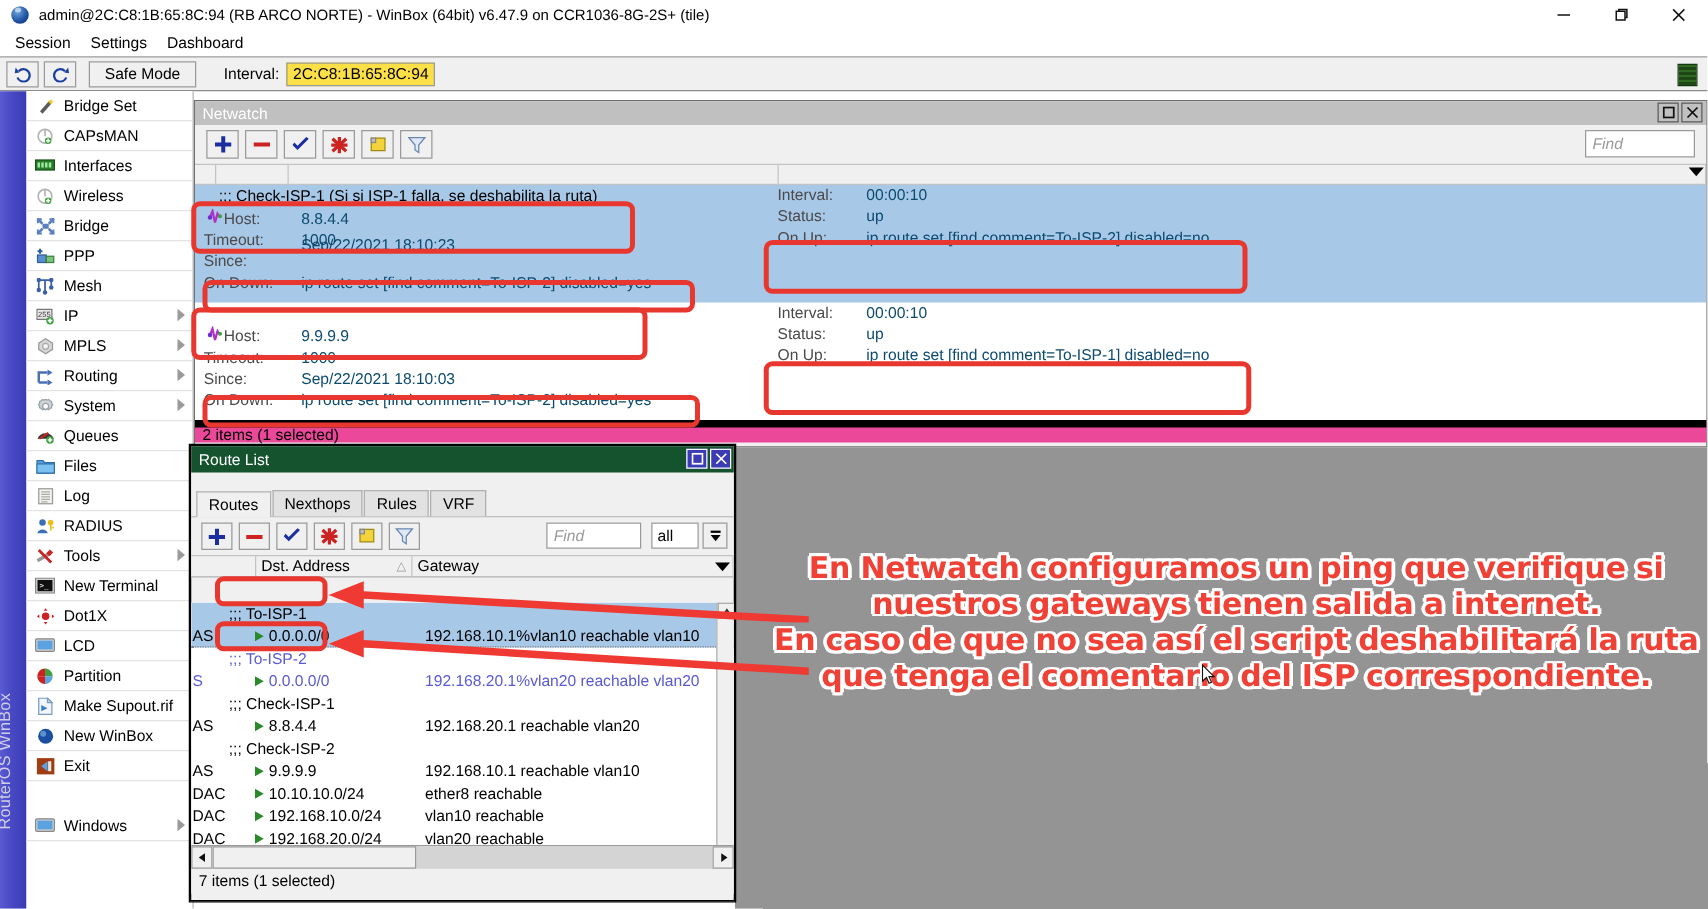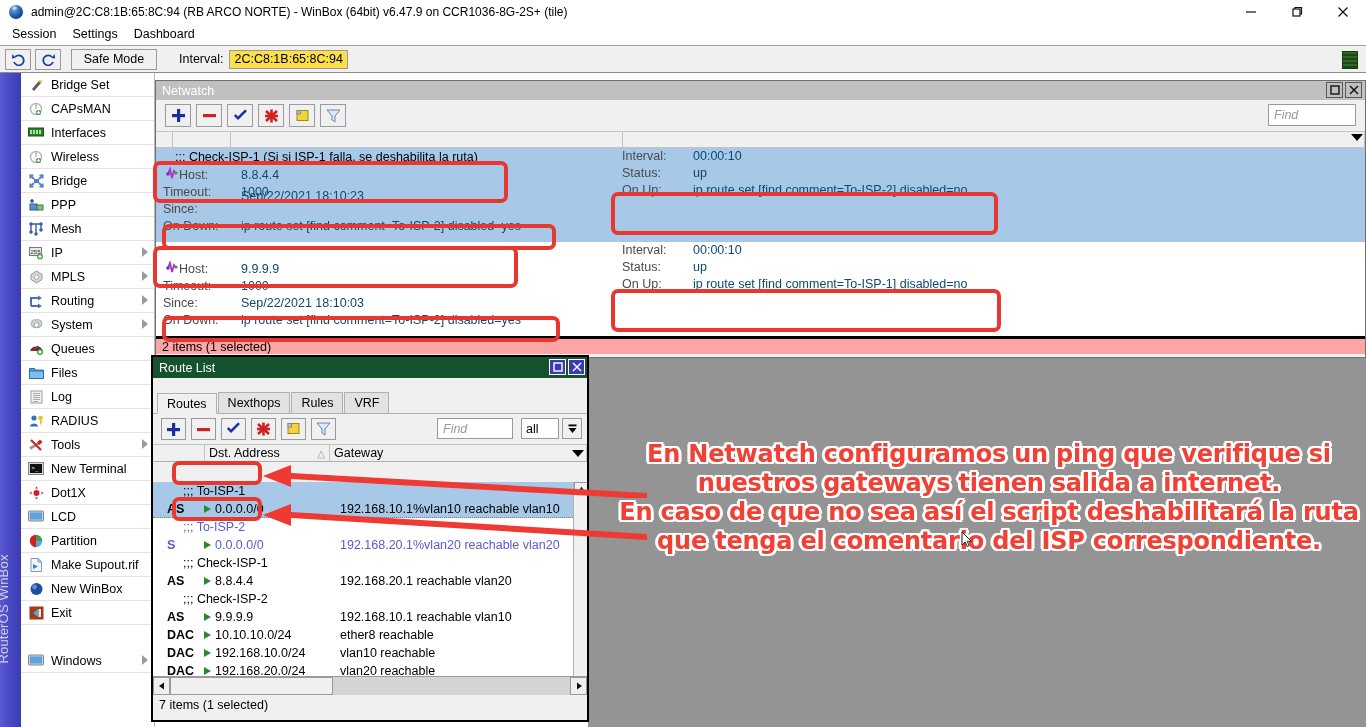--- a/index.html
+++ b/index.html
@@ -186,22 +186,22 @@
     position: relative; height: 188px; background: #ffffff; overflow: hidden;
   }
   .nw-row {
     position: relative; height: 94px;
   }
   .nw-row.sel { background: #a8c8e8; }
   .nw-field { position: absolute; font-size: 12.5px; white-space: nowrap; }
   .nw-lbl { color: #4a4a4a; }
   .nw-val { color: #0c4a6e; }
   .nw-statusbar {
-    height: 18px; background: #fca5a5;
-    border-top: 3px solid #000000;
+    height: 18px; background: #ec4899;
+    border-top: 6px solid #000000;
     font-size: 12.5px; color: #000;
     display: flex; align-items: center; padding-left: 6px;
   }
 
   
   .routelist {
     position: absolute; left: 152px; top: 356px;
     width: 436px; height: 365px;
     background: #f0f0f0;
     border: 1px solid #000000;
@@ -264,21 +264,21 @@
   .rl-colhdr .dd {
     position: absolute; right: 3px; top: 5px;
     width: 0; height: 0;
     border-left: 6px solid transparent; border-right: 6px solid transparent;
     border-top: 7px solid #000;
   }
   .rl-rows { background: #ffffff; height: 194px; overflow: hidden; position: relative; margin-top: 20px; }
   .rl-row { height: 18px; display: flex; align-items: center; font-size: 12.5px; position: relative; }
   .rl-row.sel { background: #a8c8e8; }
   .rl-row.sep { border-bottom: 1px dotted #808080; }
-  .rl-flag { width: 48px; padding-left: 14px; color: #000; font-weight: bold; }
+  .rl-flag { width: 48px; padding-left: 1px; color: #000; }
   .rl-arrow { width: 14px; display: flex; align-items: center; justify-content: center; }
   .rl-dst { width: 125px; color: #000; }
   .rl-gw { flex: 1; color: #000; }
   .rl-row.disabled .rl-flag,
   .rl-row.disabled .rl-dst,
   .rl-row.disabled .rl-gw { color: #5a5ad2; }
   .rl-comment { padding-left: 30px; color: #000; font-size: 12.5px; }
   .rl-hscroll {
     height: 19px; background: #f0f0f0;
     border-top: 1px solid #9a9a9a;

